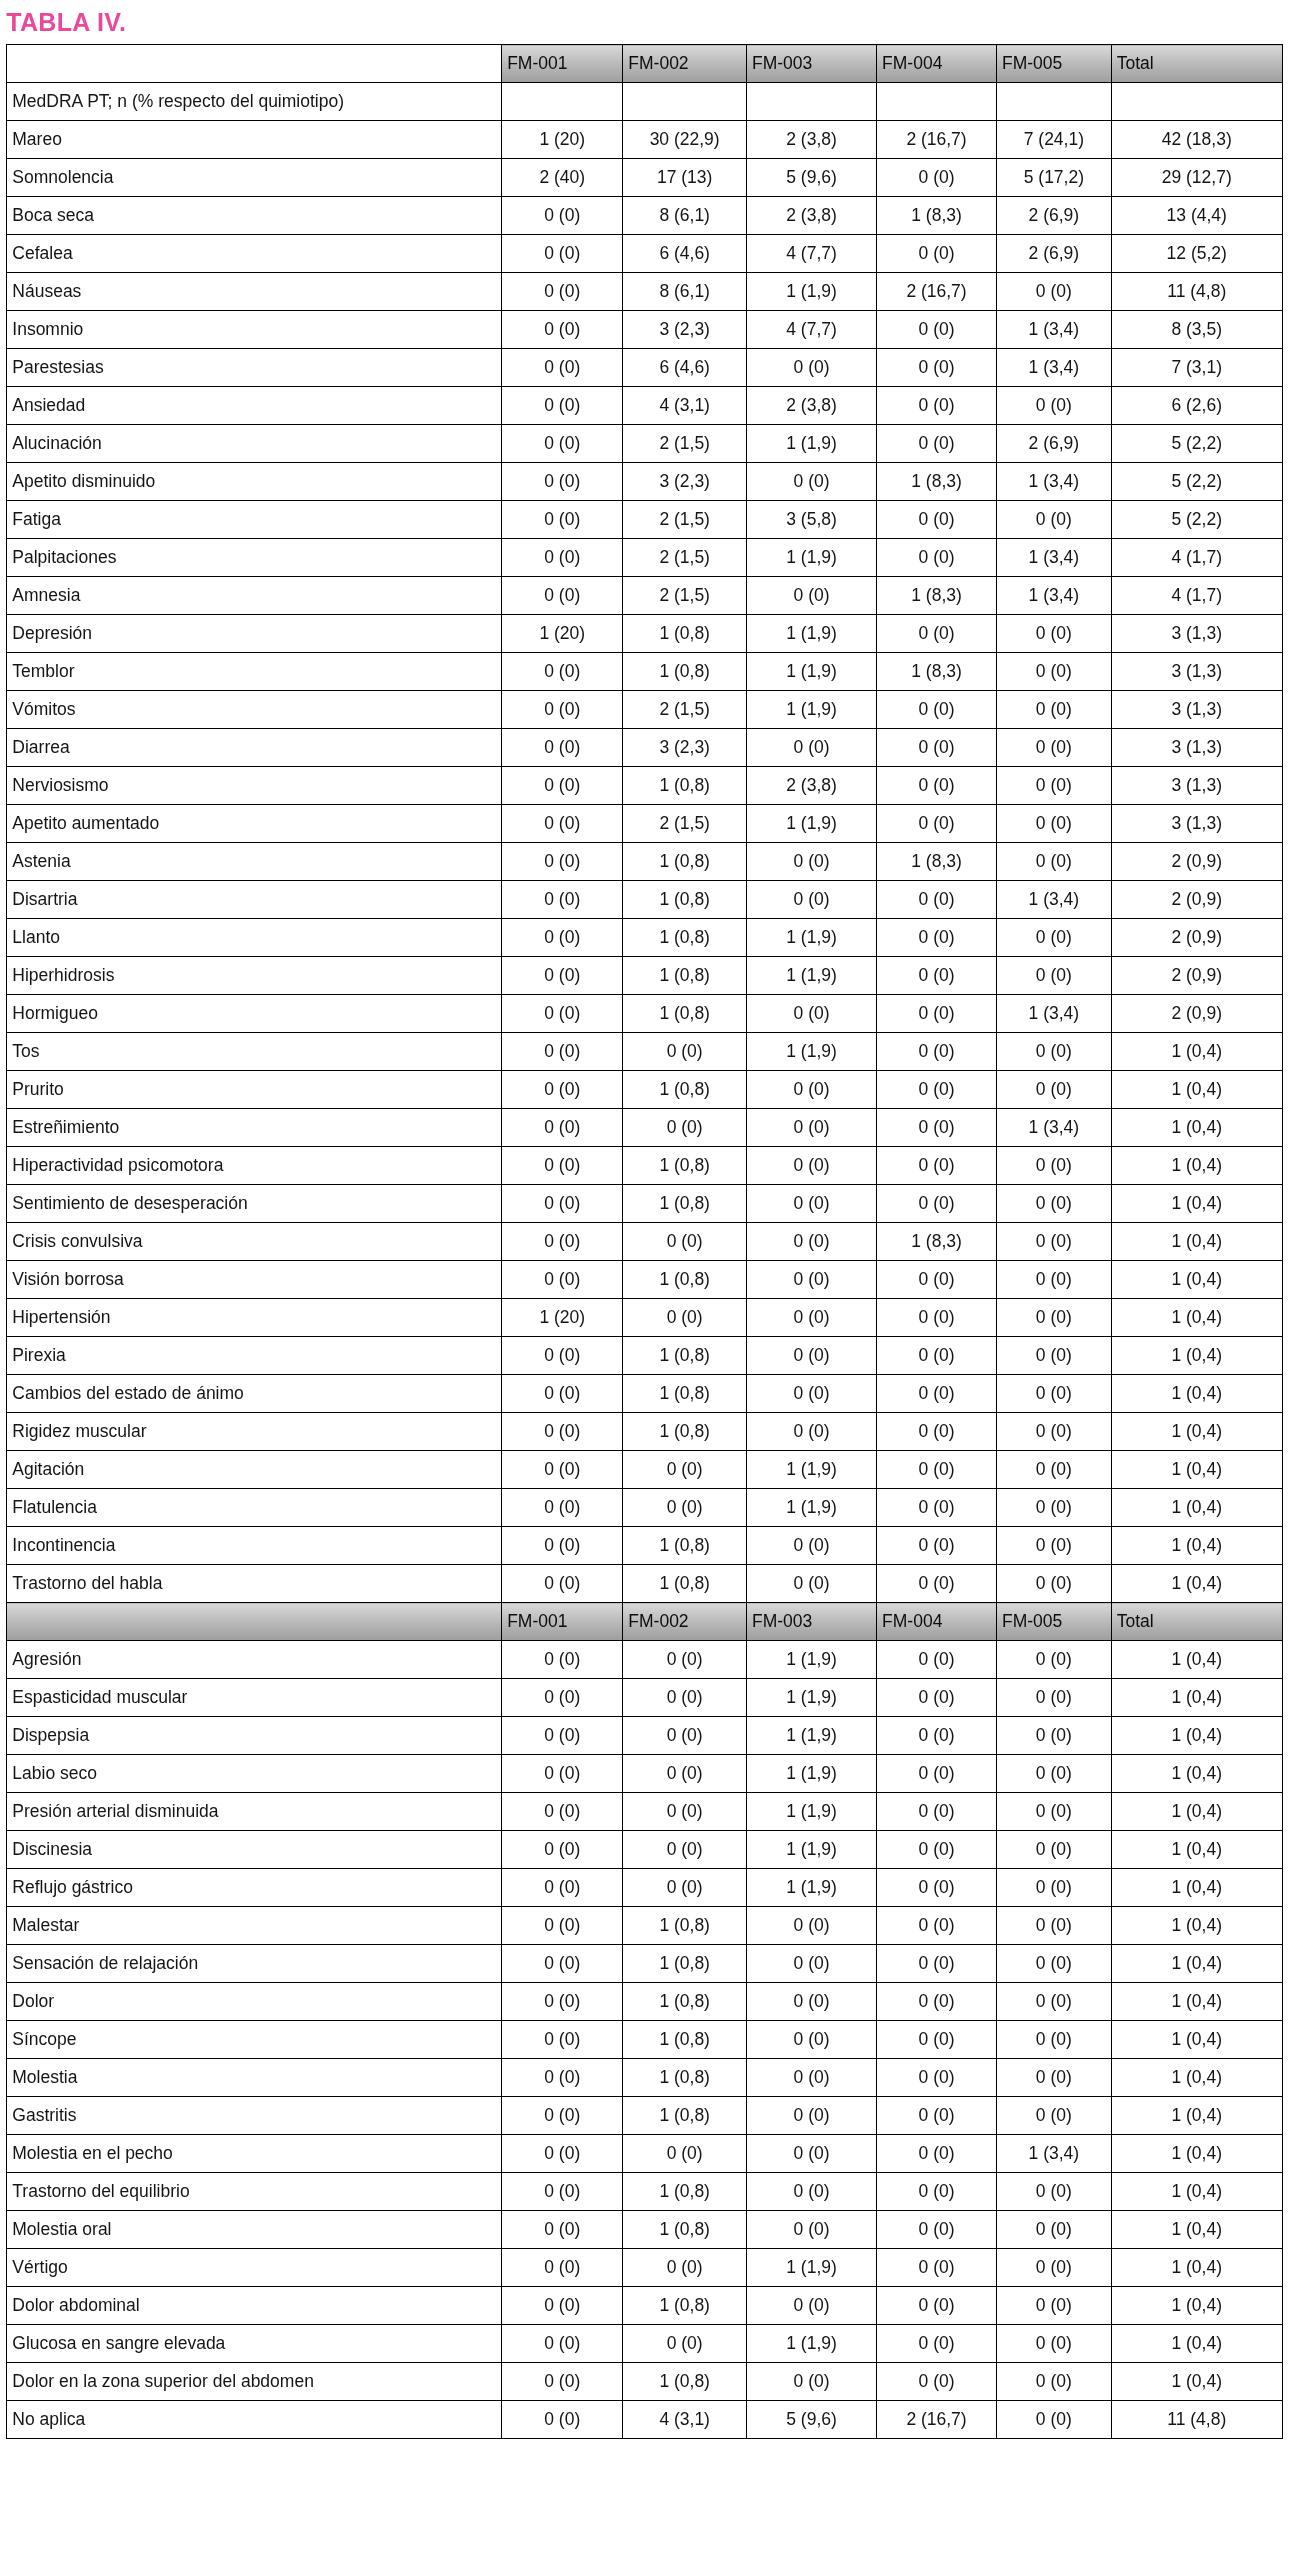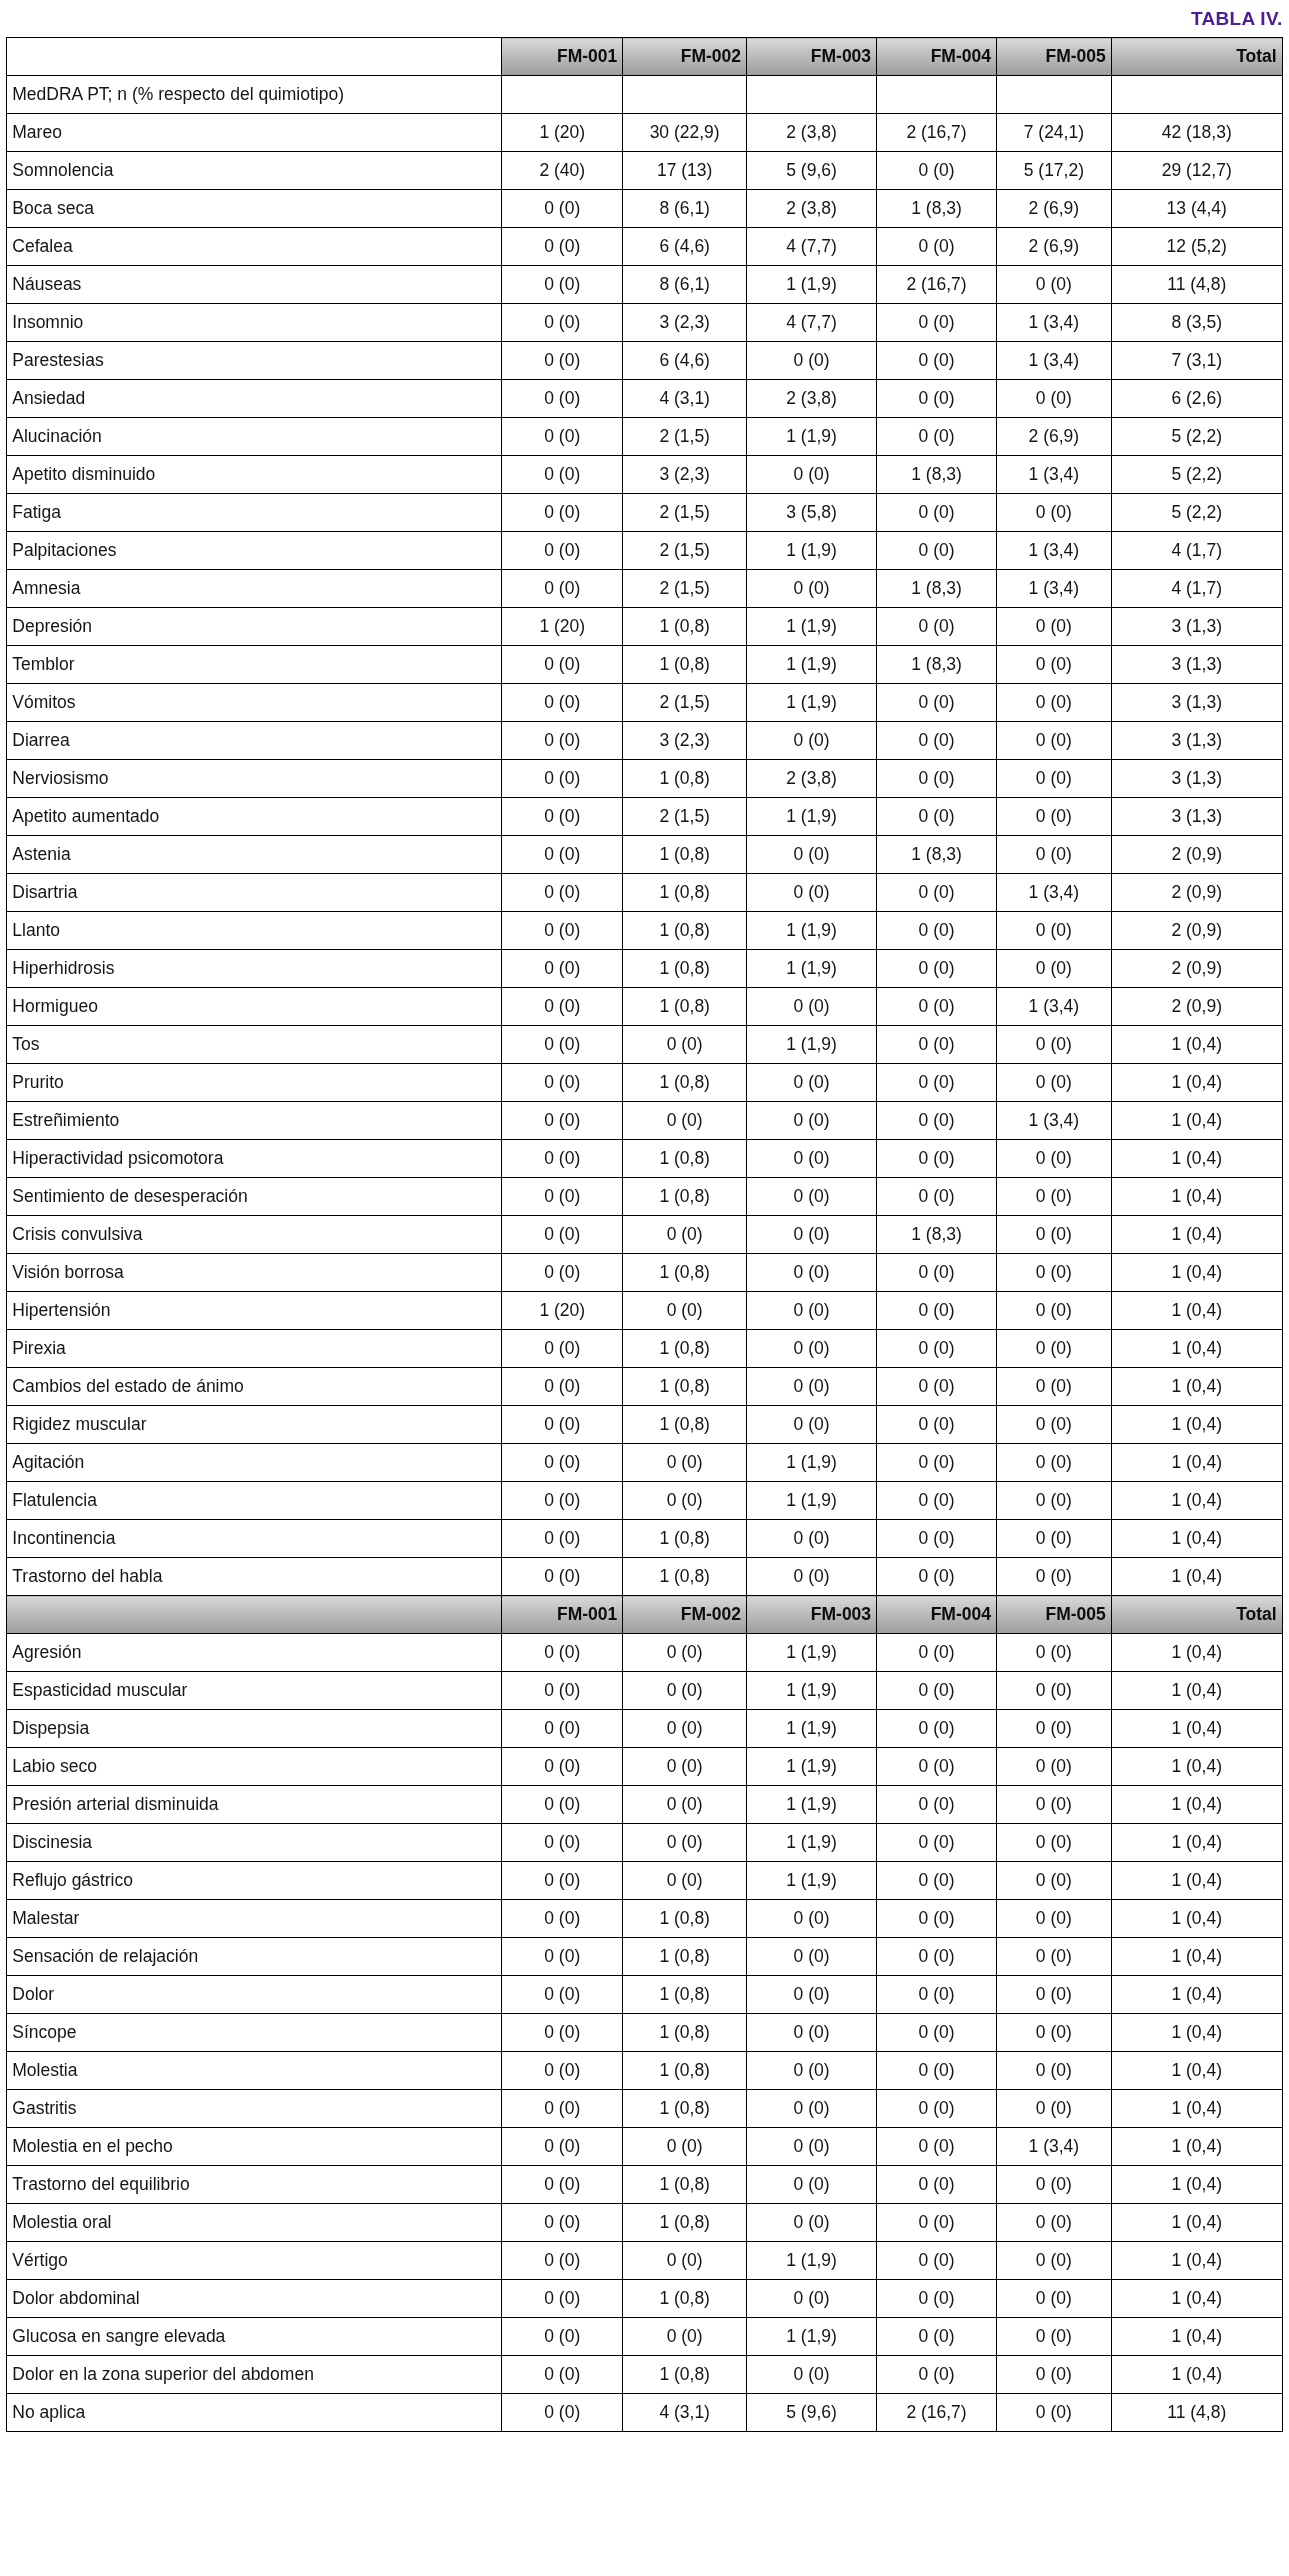--- a/index.html
+++ b/index.html
@@ -4,24 +4,24 @@
 <style>
   * { box-sizing: border-box; }
   html, body { margin: 0; padding: 0; background: #ffffff; }
   body {
     width: 1289px;
     font-family: "Liberation Sans", sans-serif;
     color: #151515;
   }
   .page { padding: 2.5px 6.3px 6.3px 6.3px; }
   .table-title {
-    text-align: right;
+    text-align: left;
     font-weight: 700;
-    color: #4c1d95;
-    font-size: 19px;
+    color: #ec4899;
+    font-size: 25px;
     letter-spacing: 0.3px;
     padding: 5px 0 7.5px 0;
   }
   table.aev {
     width: 100%;
     border-collapse: collapse;
     table-layout: fixed;
     border: 1.9px solid #000;
   }
   table.aev th, table.aev td {
@@ -29,22 +29,22 @@
     height: 38px;
     font-size: 17.5px;
     line-height: 1.05;
     padding: 0 5px;
     white-space: nowrap;
     overflow: hidden;
     vertical-align: middle;
   }
   table.aev th {
     background: linear-gradient(180deg, #d9d9d9 0%, #bcbcbc 45%, #9e9e9e 100%);
-    font-weight: 700;
-    text-align: right;
+    font-weight: 400;
+    text-align: left;
     color: #0d0d0d;
   }
   table.aev th.corner { background: #ffffff; }
   table.aev th.corner.gray {
     background: linear-gradient(180deg, #d9d9d9 0%, #bcbcbc 45%, #9e9e9e 100%);
   }
   td.label { text-align: left; padding-left: 7.5px; }
   td.num   { text-align: center; padding: 0 2.5px; }
   .ital { }
 </style>

